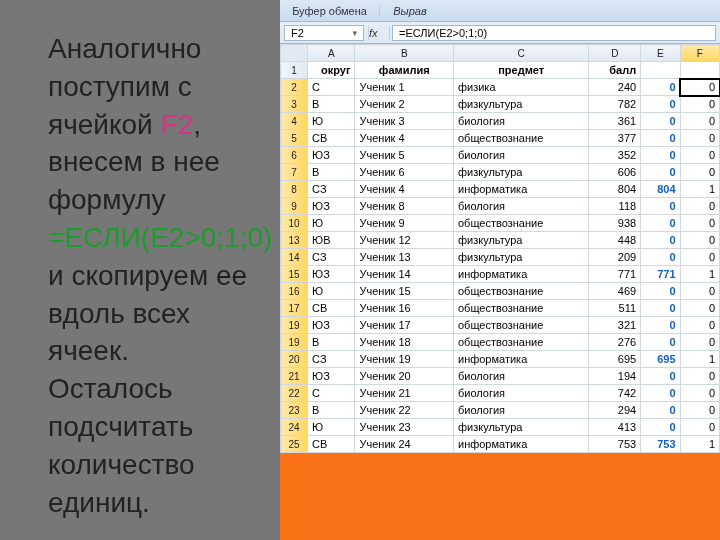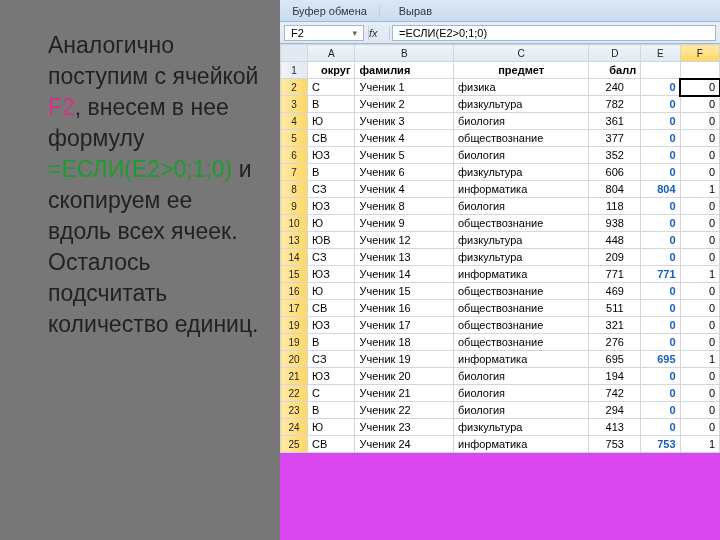--- a/index.html
+++ b/index.html
@@ -7,46 +7,46 @@
     width: 720px; height: 540px;
     background: #777;
     font-family: "Segoe UI", Arial, sans-serif;
     display: flex;
     overflow: hidden;
   }
   .left-panel {
     width: 280px;
     padding: 30px 20px 30px 48px;
     color: #222;
-    font-size: 23px;
+    font-size: 28px;
     line-height: 1.35;
   }
   .hl-pink { color: #d63384; }
   .hl-green { color: #1e9b2f; }
   .right-panel {
     flex: 1;
-    background: #d946ef;
+    background: #f97316;
     display: flex;
     flex-direction: column;
     font-family: Tahoma, Arial, sans-serif;
   }
   
   .ribbon-sections {
     display: flex;
     background: linear-gradient(#dbe7f4, #c9dcf0);
     border-bottom: 1px solid #a0b8d0;
     font-size: 11px;
     color: #334;
     height: 22px;
     align-items: center;
   }
   .ribbon-sections .sec { padding: 0 8px; border-right: 1px solid #b8cde2; }
   .ribbon-sections .sec1 { width: 100px; text-align: center; }
   .ribbon-sections .sec2 { flex: 1; text-align: center; }
-  .ribbon-sections .sec3 { width: 60px; text-align: right; border-right: none; }
+  .ribbon-sections .sec3 { width: 60px; text-align: center; border-right: none; font-style: italic; }
   
   .formula-row {
     display: flex;
     align-items: center;
     background: linear-gradient(#e6eef8, #dfe7f2);
     border-bottom: 1px solid #a0b8d0;
     height: 22px;
     font-size: 11px;
   }
   .name-box {
@@ -107,21 +107,21 @@
   table.grid th.rowh.sel {
     background: linear-gradient(to right, #ffe9a8, #ffd760);
   }
   table.grid th.colh.sel {
     background: linear-gradient(#ffe9a8, #ffd760);
   }
   table.grid td { background: #fff; }
   .colA { width: 32px; }
   .colB { width: 80px; }
   .colC { width: 110px; }
-  .colD { width: 42px; text-align: center; }
+  .colD { width: 42px; text-align: right; }
   .colE { width: 32px; text-align: right; color: #1560bd; font-weight: bold; }
   .colF { width: 32px; text-align: right; }
   .hdr-row td { font-weight: bold; }
   .active-cell {
     outline: 2px solid #000;
     outline-offset: -1px;
   }
   .corner {
     width: 22px;
     background: #e1e9f3 !important;
@@ -163,21 +163,21 @@
             <th class="colh colC">C</th>
             <th class="colh colD">D</th>
             <th class="colh colE">E</th>
             <th class="colh colF sel">F</th>
           </tr>
       </thead>
       <tbody>
           <tr class="hdr-row">
             <th class="rowh">1</th>
             <td class="colA" style="text-align: right;">округ</td>
-            <td class="colB" style="text-align: left;">фамилия</td>
+            <td class="colB" style="text-align: center;">фамилия</td>
             <td class="colC" style="text-align: center;">предмет</td>
             <td class="colD" style="text-align: right;">балл</td>
             <td class="colE" style="text-align: left;"></td>
             <td class="colF" style="text-align: left;"></td>
           </tr>
           <tr>
             <th class="rowh sel">2</th>
             <td class="colA">С</td>
             <td class="colB">Ученик 1</td>
             <td class="colC">физика</td>

